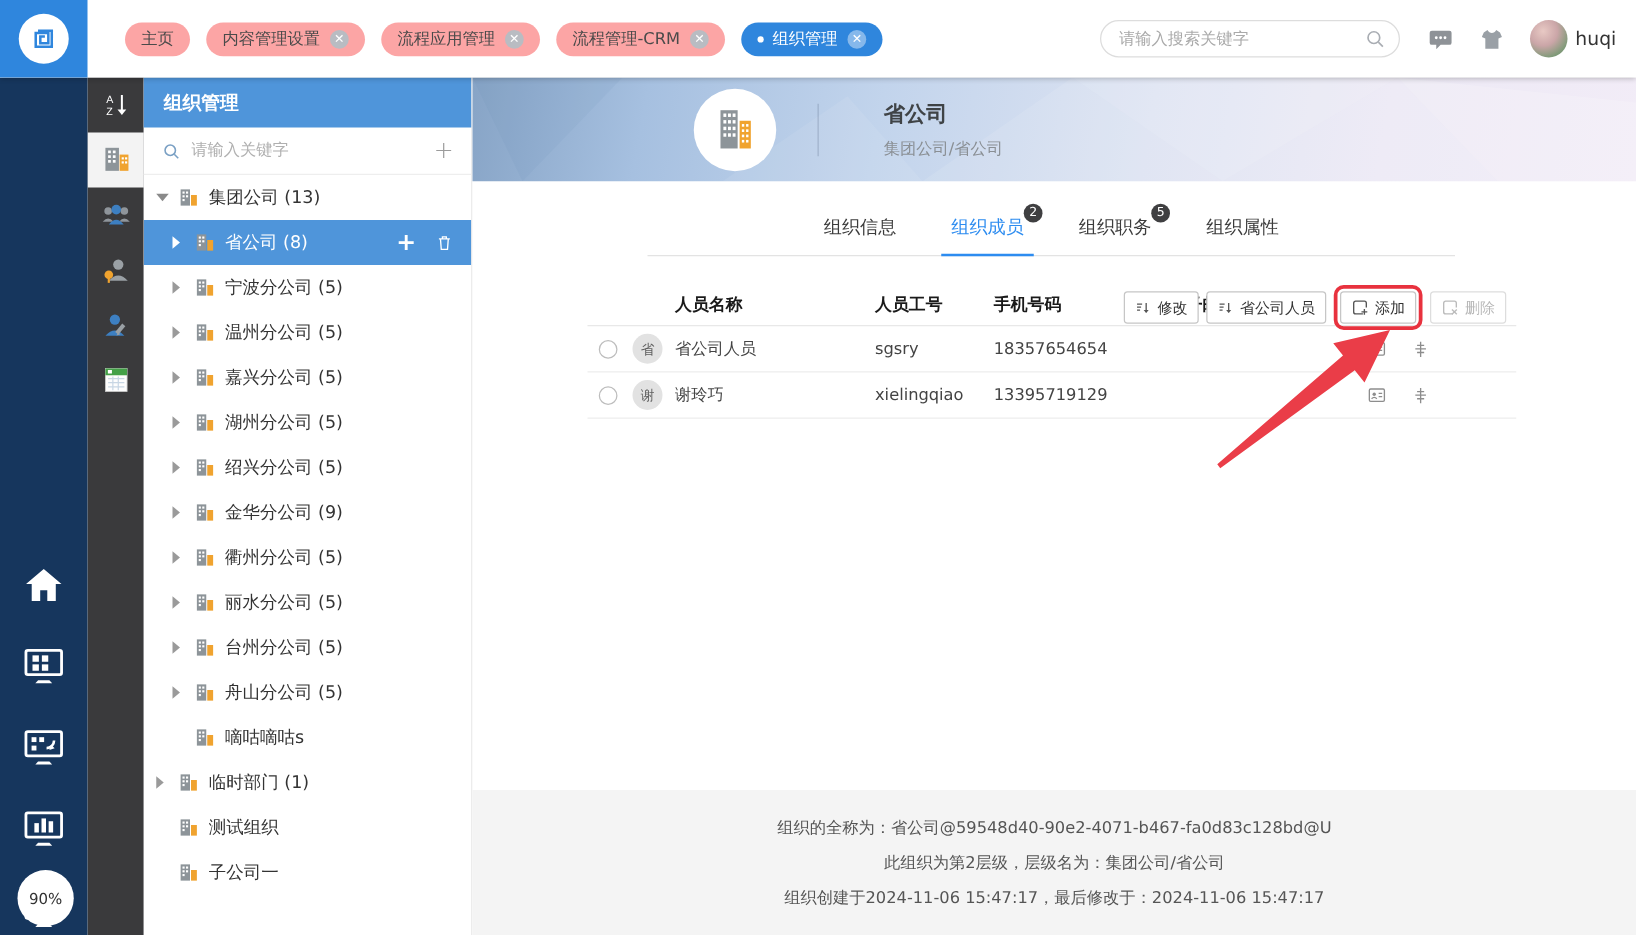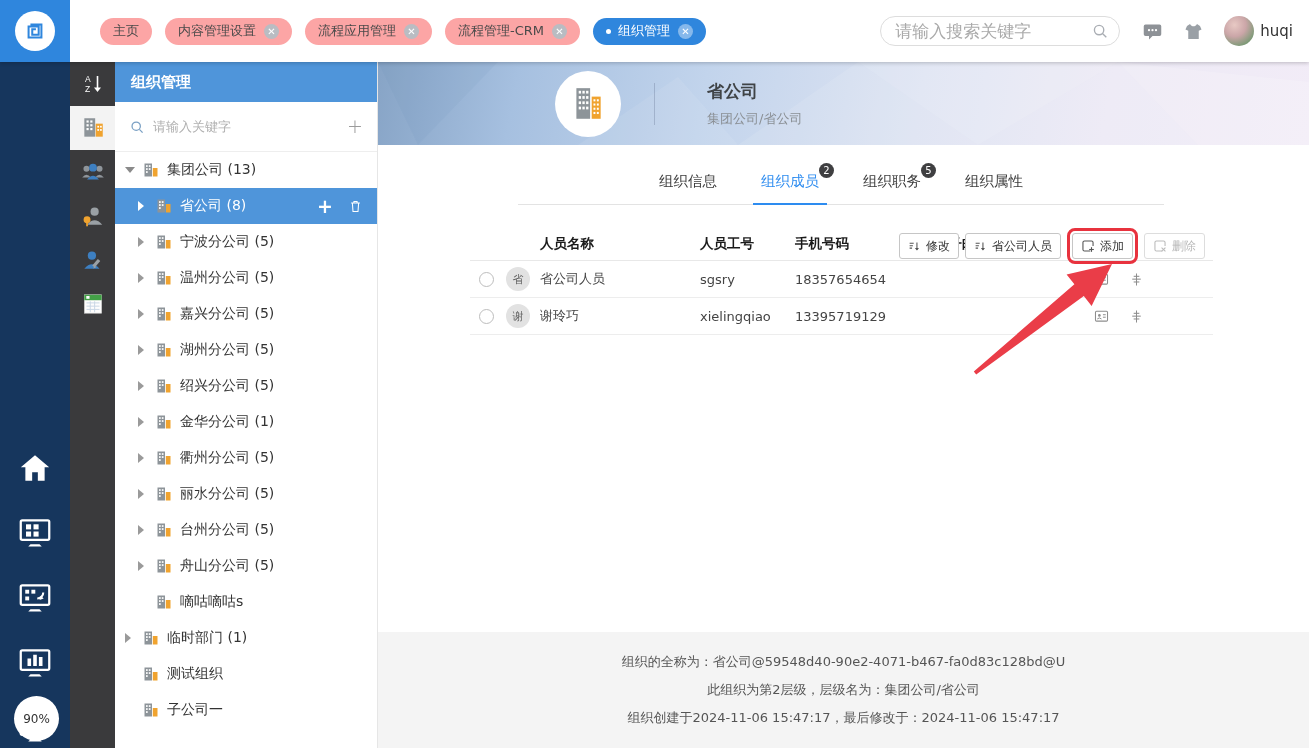--- a/index.html
+++ b/index.html
@@ -16,21 +16,21 @@
   .pill { height:27px; border-radius:14px; background:#fca5a5; color:#4a4a4a; font-size:13px;
     display:flex; align-items:center; padding:0 13px; cursor:default; white-space:nowrap; }
   .pill .pill-dot { display:none; width:5px; height:5px; border-radius:50%; background:#fff; margin-right:7px; }
   .pill .pill-close { width:15px; height:15px; border-radius:50%; background:#b9bcc2; color:#fff;
     font-size:10px; line-height:15px; text-align:center; margin-left:8px; }
   .pill[data-active="true"] { background:#2f86dd; color:#fff; }
   .pill[data-active="true"] .pill-dot { display:inline-block; }
   .pill[data-active="true"] .pill-close { background:rgba(255,255,255,.42); }
   .search-wrap { margin-left:auto; position:relative; width:240px; }
   .search-input { width:240px; height:30px; border:1px solid #ddd; border-radius:16px; outline:none;
-    padding:0 36px 0 14px; font-size:17px; color:#333; font-family:inherit; }
+    padding:0 36px 0 14px; font-size:13px; color:#333; font-family:inherit; }
   .search-input::placeholder { color:#aaa; }
   .search-glass { position:absolute; right:11px; top:6px; }
   .top-icons { display:flex; align-items:center; gap:20px; margin-left:22px; margin-right:16px; }
   .avatar-photo { width:30px; height:30px; border-radius:50%;
     background:radial-gradient(circle at 35% 30%, #e8c9c4 0%, #cba6a8 40%, #7f9a78 75%, #5d7a5a 100%); }
   .username { font-size:15px; color:#333; margin-left:-10px; }
 
   
   .body-row { flex:1; display:flex; min-height:0; }
 
@@ -43,21 +43,21 @@
 
   
   .strip { width:45px; background:#3a3a3c; display:flex; flex-direction:column; flex:none; }
   .strip-item { width:45px; height:44px; display:flex; align-items:center; justify-content:center; cursor:pointer; }
   .strip-item[data-selected="true"] { background:#f3f3f3; }
 
   
   .tree-panel { width:263px; background:#fff; border-right:1px solid #e6e6e6; display:flex; flex-direction:column; flex:none; }
   .tree-header { height:40px; background:#4f95da; color:#fff; font-size:15px; font-weight:bold;
     display:flex; align-items:center; padding-left:16px; flex:none; }
-  .tree-search { height:50px; display:flex; align-items:center; padding:0 14px; border-bottom:1px solid #eee; flex:none; gap:8px; }
+  .tree-search { height:38px; display:flex; align-items:center; padding:0 14px; border-bottom:1px solid #eee; flex:none; gap:8px; }
   .tree-search input { border:none; outline:none; flex:1; font-size:13px; color:#333; font-family:inherit; }
   .tree-search input::placeholder { color:#b0b0b0; }
   .tree-add-plus { color:#9b9b9b; font-size:19px; font-weight:300; cursor:pointer; line-height:1; }
   .tree-list { flex:1; overflow:hidden; }
   .tree-item { height:36px; display:flex; align-items:center; font-size:14px; color:#333; cursor:pointer; }
   .tree-item[data-level="0"] { padding-left:10px; }
   .tree-item[data-level="1"] { padding-left:23px; }
   .exp-slot { width:18px; flex:none; display:flex; align-items:center; }
   .tri-down { width:0; height:0; border-left:5px solid transparent; border-right:5px solid transparent; border-top:6px solid #8a8a8a; display:none; }
   .tri-right { width:0; height:0; border-top:5px solid transparent; border-bottom:5px solid transparent; border-left:6px solid #9a9a9a; display:none; }
@@ -447,21 +447,21 @@
               <svg width="16" height="16" viewBox="0 0 16 16">
                 <rect x="1.5" y="1.5" width="7.5" height="13" fill="#8d9499"></rect>
                 <rect x="3" y="3.2" width="1.7" height="1.7" fill="#fff"></rect>
                 <rect x="5.8" y="3.2" width="1.7" height="1.7" fill="#fff"></rect>
                 <rect x="3" y="6.2" width="1.7" height="1.7" fill="#fff"></rect>
                 <rect x="5.8" y="6.2" width="1.7" height="1.7" fill="#fff"></rect>
                 <rect x="3" y="9.2" width="1.7" height="1.7" fill="#fff"></rect>
                 <rect x="9.8" y="6" width="4.7" height="8.5" fill="#f0a32f"></rect>
               </svg>
             </span>
-            <span class="tree-label">金华分公司 (1)</span>
+            <span class="tree-label">金华分公司 (9)</span>
 
           </div>
           <div class="tree-item" data-level="1" data-expander="right" data-selected="false">
             <span class="exp-slot">
               <span class="tri-right"></span>
             </span>
             <span class="bld">
               <svg width="16" height="16" viewBox="0 0 16 16">
                 <rect x="1.5" y="1.5" width="7.5" height="13" fill="#8d9499"></rect>
                 <rect x="3" y="3.2" width="1.7" height="1.7" fill="#fff"></rect>

